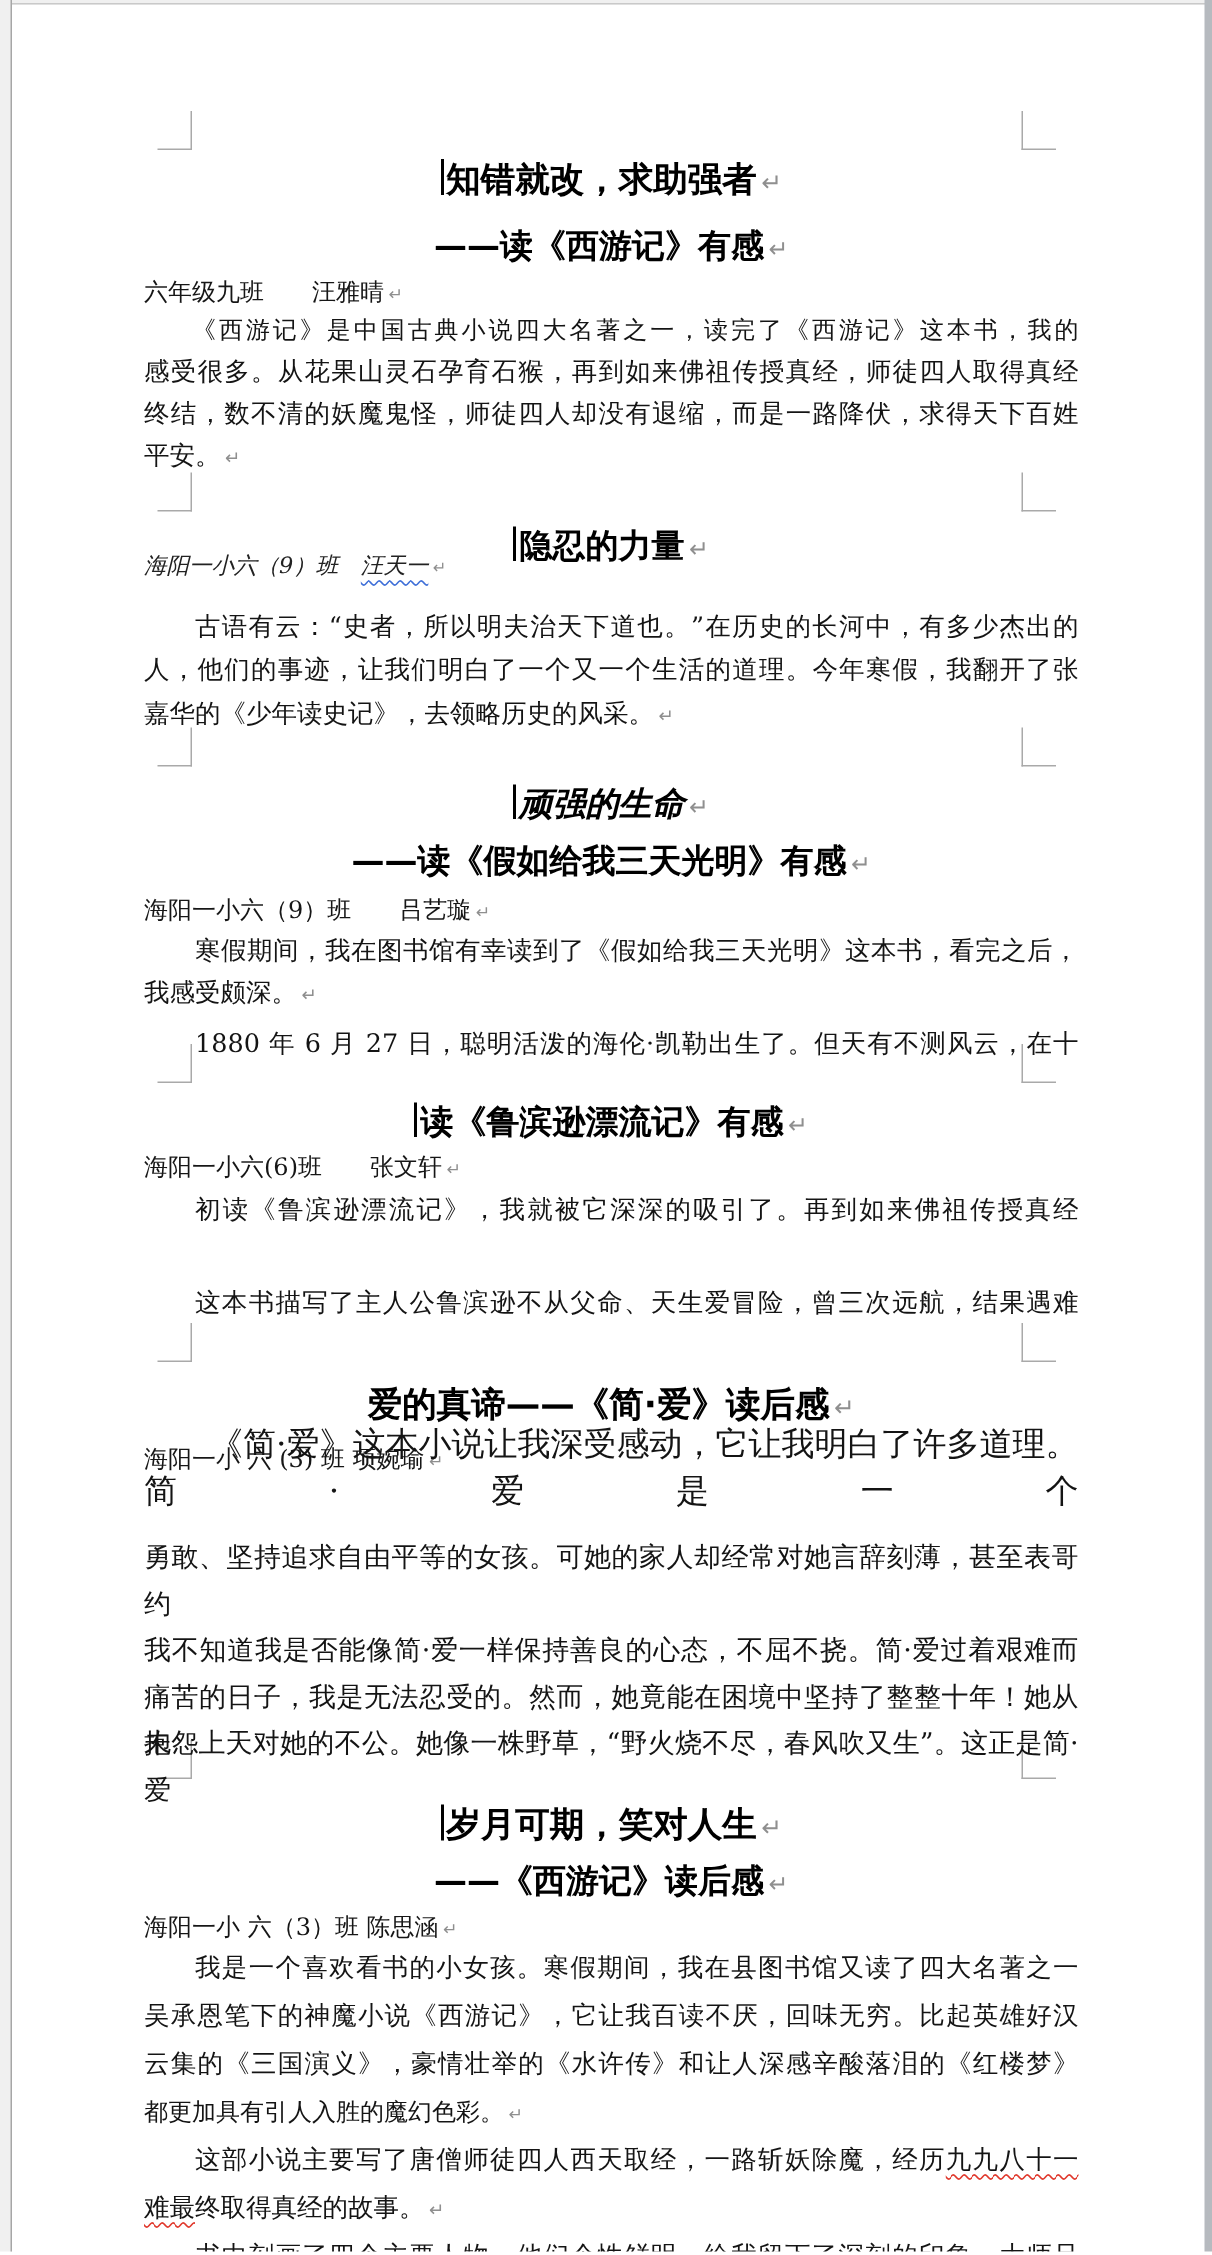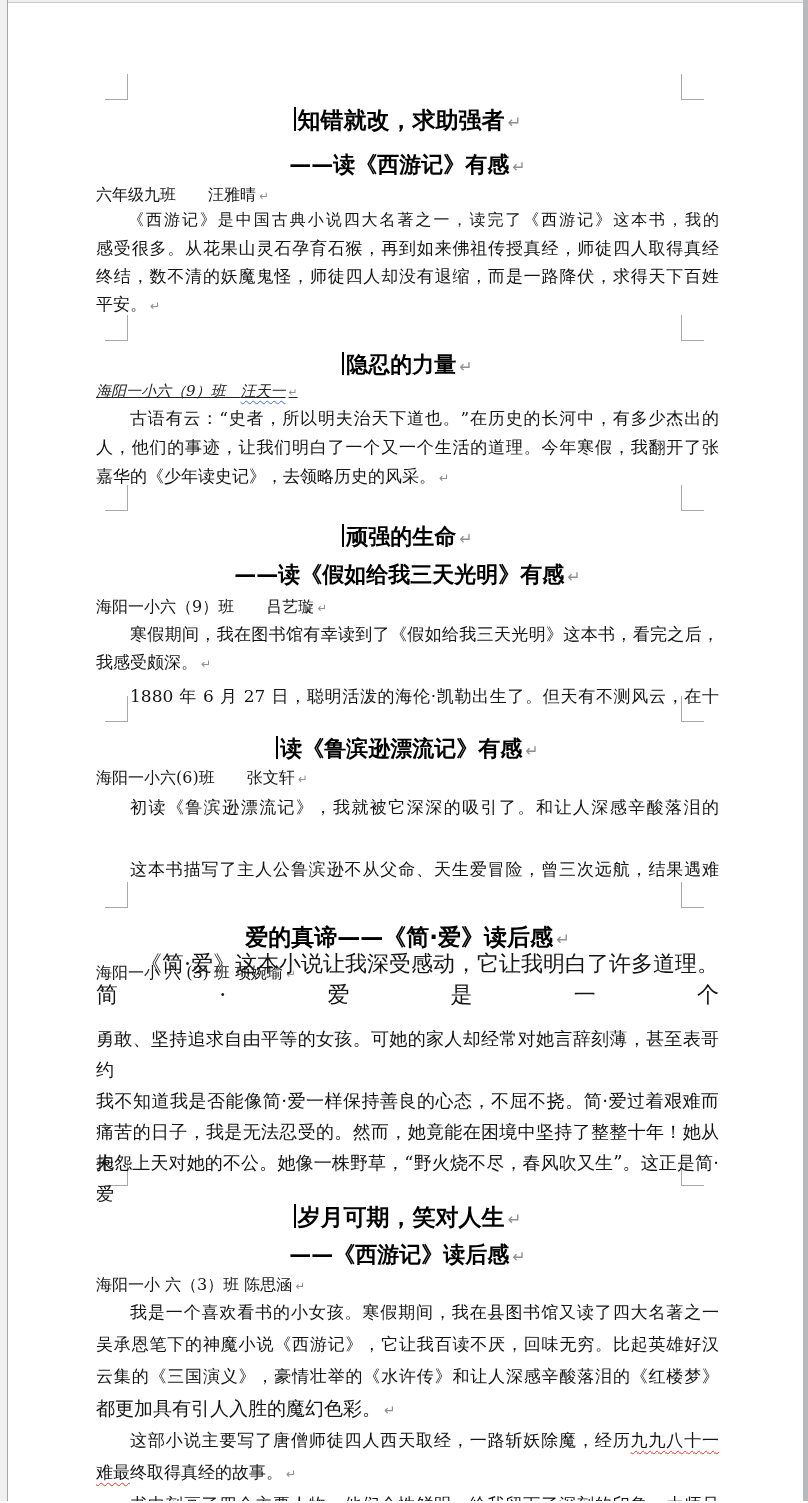--- a/index.html
+++ b/index.html
@@ -44,44 +44,44 @@
     <div class="mark left" style="left: 105px; top: 1160px;"></div>
     <div class="mark right" style="left: 681px; top: 1160px;"></div>
     <div class="title lg" style="top: 103px;"><span class="cursor"></span><span>知错就改，求助强者</span><span class="pilcrow">↵</span></div>
     <div class="title md" style="top: 149px;"><span>——读《西游记》有感</span><span class="pilcrow">↵</span></div>
     <div class="author" style="top: 183px;"><span>六年级九班　　汪雅晴</span><span class="pilcrow">↵</span></div>
     <div class="line full indent" style="top: 206px; height: 28px; line-height: 28px; font-size: 16px;"><span>《西游记》是中国古典小说四大名著之一，读完了《西游记》这本书，我的</span></div>
     <div class="line full" style="top: 234px; height: 28px; line-height: 28px; font-size: 17px;"><span>感受很多。从花果山灵石孕育石猴，再到如来佛祖传授真经，师徒四人取得真经</span></div>
     <div class="line full" style="top: 262px; height: 28px; line-height: 28px; font-size: 17px;"><span>终结，数不清的妖魔鬼怪，师徒四人却没有退缩，而是一路降伏，求得天下百姓</span></div>
     <div class="line" style="top: 290px; height: 28px; line-height: 28px; font-size: 17px;"><span>平安。</span><span class="pilcrow">↵</span></div>
     <div class="title md" style="top: 349px;"><span class="cursor"></span><span>隐忍的力量</span><span class="pilcrow">↵</span></div>
-    <div class="author italic" style="top: 380px; text-decoration: underline;"><span>海阳一小六（9）班　</span><span class="wavy-blue">汪天一</span><span class="pilcrow">↵</span></div>
+    <div class="author italic" style="top: 366px;"><span>海阳一小六（9）班　</span><span class="wavy-blue">汪天一</span><span class="pilcrow">↵</span></div>
     <div class="line full indent" style="top: 404px; height: 29px; line-height: 29px; font-size: 17px;"><span>古语有云：“史者，所以明夫治天下道也。”在历史的长河中，有多少杰出的</span></div>
     <div class="line full" style="top: 433px; height: 29px; line-height: 29px; font-size: 17px;"><span>人，他们的事迹，让我们明白了一个又一个生活的道理。今年寒假，我翻开了张</span></div>
     <div class="line" style="top: 462px; height: 29px; line-height: 29px; font-size: 17px;"><span>嘉华的《少年读史记》，去领略历史的风采。</span><span class="pilcrow">↵</span></div>
-    <div class="title md" style="top: 521px;"><span class="cursor"></span><span>顽强的生命</span><span class="pilcrow">↵</span></div>
+    <div class="title md" style="top: 521px; font-style: italic;"><span class="cursor"></span><span>顽强的生命</span><span class="pilcrow">↵</span></div>
     <div class="title md" style="top: 559px;"><span>——读《假如给我三天光明》有感</span><span class="pilcrow">↵</span></div>
     <div class="author" style="top: 595px;"><span>海阳一小六（9）班　　吕艺璇</span><span class="pilcrow">↵</span></div>
     <div class="line full indent" style="top: 620px; height: 28px; line-height: 28px; font-size: 17px;"><span>寒假期间，我在图书馆有幸读到了《假如给我三天光明》这本书，看完之后，</span></div>
     <div class="line" style="top: 648px; height: 28px; line-height: 28px; font-size: 17px;"><span>我感受颇深。</span><span class="pilcrow">↵</span></div>
     <div class="line full indent" style="top: 682px; height: 28px; line-height: 28px; font-size: 17px;"><span>1880 年 6 月 27 日，聪明活泼的海伦·凯勒出生了。但天有不测风云，在十</span></div>
     <div class="title md" style="top: 733px;"><span class="cursor"></span><span>读《鲁滨逊漂流记》有感</span><span class="pilcrow">↵</span></div>
     <div class="author" style="top: 766px;"><span>海阳一小六(6)班　　张文轩</span><span class="pilcrow">↵</span></div>
-    <div class="line full indent" style="top: 792px; height: 30px; line-height: 30px; font-size: 17px;"><span>初读《鲁滨逊漂流记》，我就被它深深的吸引了。和让人深感辛酸落泪的</span></div>
+    <div class="line full indent" style="top: 792px; height: 30px; line-height: 30px; font-size: 17px;"><span>初读《鲁滨逊漂流记》，我就被它深深的吸引了。再到如来佛祖传授真经</span></div>
     <div class="line full indent" style="top: 854px; height: 30px; line-height: 30px; font-size: 17px;"><span>这本书描写了主人公鲁滨逊不从父命、天生爱冒险，曾三次远航，结果遇难</span></div>
     <div class="title lg" style="top: 920px;"><span>爱的真谛——《简·爱》读后感</span><span class="pilcrow">↵</span></div>
     <div class="author" style="top: 961px;"><span>海阳一小 六 (3) 班 项婉瑜</span><span class="pilcrow">↵</span></div>
     <div class="line full indent" style="top: 948px; height: 31px; line-height: 31px; font-size: 22px;"><span>《简·爱》这本小说让我深受感动，它让我明白了许多道理。简·爱是一个</span></div>
     <div class="line full" style="top: 1023px; height: 31px; line-height: 31px; font-size: 18px;"><span>勇敢、坚持追求自由平等的女孩。可她的家人却经常对她言辞刻薄，甚至表哥约</span></div>
     <div class="line full" style="top: 1085px; height: 31px; line-height: 31px; font-size: 18px;"><span>我不知道我是否能像简·爱一样保持善良的心态，不屈不挠。简·爱过着艰难而</span></div>
     <div class="line full" style="top: 1116px; height: 31px; line-height: 31px; font-size: 18px;"><span>痛苦的日子，我是无法忍受的。然而，她竟能在困境中坚持了整整十年！她从未</span></div>
     <div class="line full" style="top: 1147px; height: 31px; line-height: 31px; font-size: 18px;"><span>抱怨上天对她的不公。她像一株野草，“野火烧不尽，春风吹又生”。这正是简·爱</span></div>
     <div class="title lg" style="top: 1200px;"><span class="cursor"></span><span>岁月可期，笑对人生</span><span class="pilcrow">↵</span></div>
     <div class="title md" style="top: 1239px;"><span>——《西游记》读后感</span><span class="pilcrow">↵</span></div>
     <div class="author" style="top: 1273px;"><span>海阳一小 六（3）班 陈思涵</span><span class="pilcrow">↵</span></div>
     <div class="line full indent" style="top: 1296px; height: 32px; line-height: 32px; font-size: 17px;"><span>我是一个喜欢看书的小女孩。寒假期间，我在县图书馆又读了四大名著之一</span></div>
     <div class="line full" style="top: 1328px; height: 32px; line-height: 32px; font-size: 17px;"><span>吴承恩笔下的神魔小说《西游记》，它让我百读不厌，回味无穷。比起英雄好汉</span></div>
     <div class="line full" style="top: 1360px; height: 32px; line-height: 32px; font-size: 17px;"><span>云集的《三国演义》，豪情壮举的《水许传》和让人深感辛酸落泪的《红楼梦》</span></div>
-    <div class="line" style="top: 1392px; height: 32px; line-height: 32px; font-size: 19px;"><span>都更加具有引人入胜的魔幻色彩。</span><span class="pilcrow">↵</span></div>
+    <div class="line" style="top: 1392px; height: 32px; line-height: 32px; font-size: 16px;"><span>都更加具有引人入胜的魔幻色彩。</span><span class="pilcrow">↵</span></div>
     <div class="line full indent" style="top: 1424px; height: 32px; line-height: 32px; font-size: 17px;"><span>这部小说主要写了唐僧师徒四人西天取经，一路斩妖除魔，经历</span><span class="wavy-red">九九八十一</span></div>
     <div class="line" style="top: 1456px; height: 32px; line-height: 32px; font-size: 17px;"><span class="wavy-red">难最</span><span>终取得真经的故事。</span><span class="pilcrow">↵</span></div>
     <div class="line full indent" style="top: 1488px; height: 32px; line-height: 32px; font-size: 17px;"><span>书中刻画了四个主要人物，他们个性鲜明，给我留下了深刻的印象。大师兄</span></div>
   </div>
 
 </body></html>

